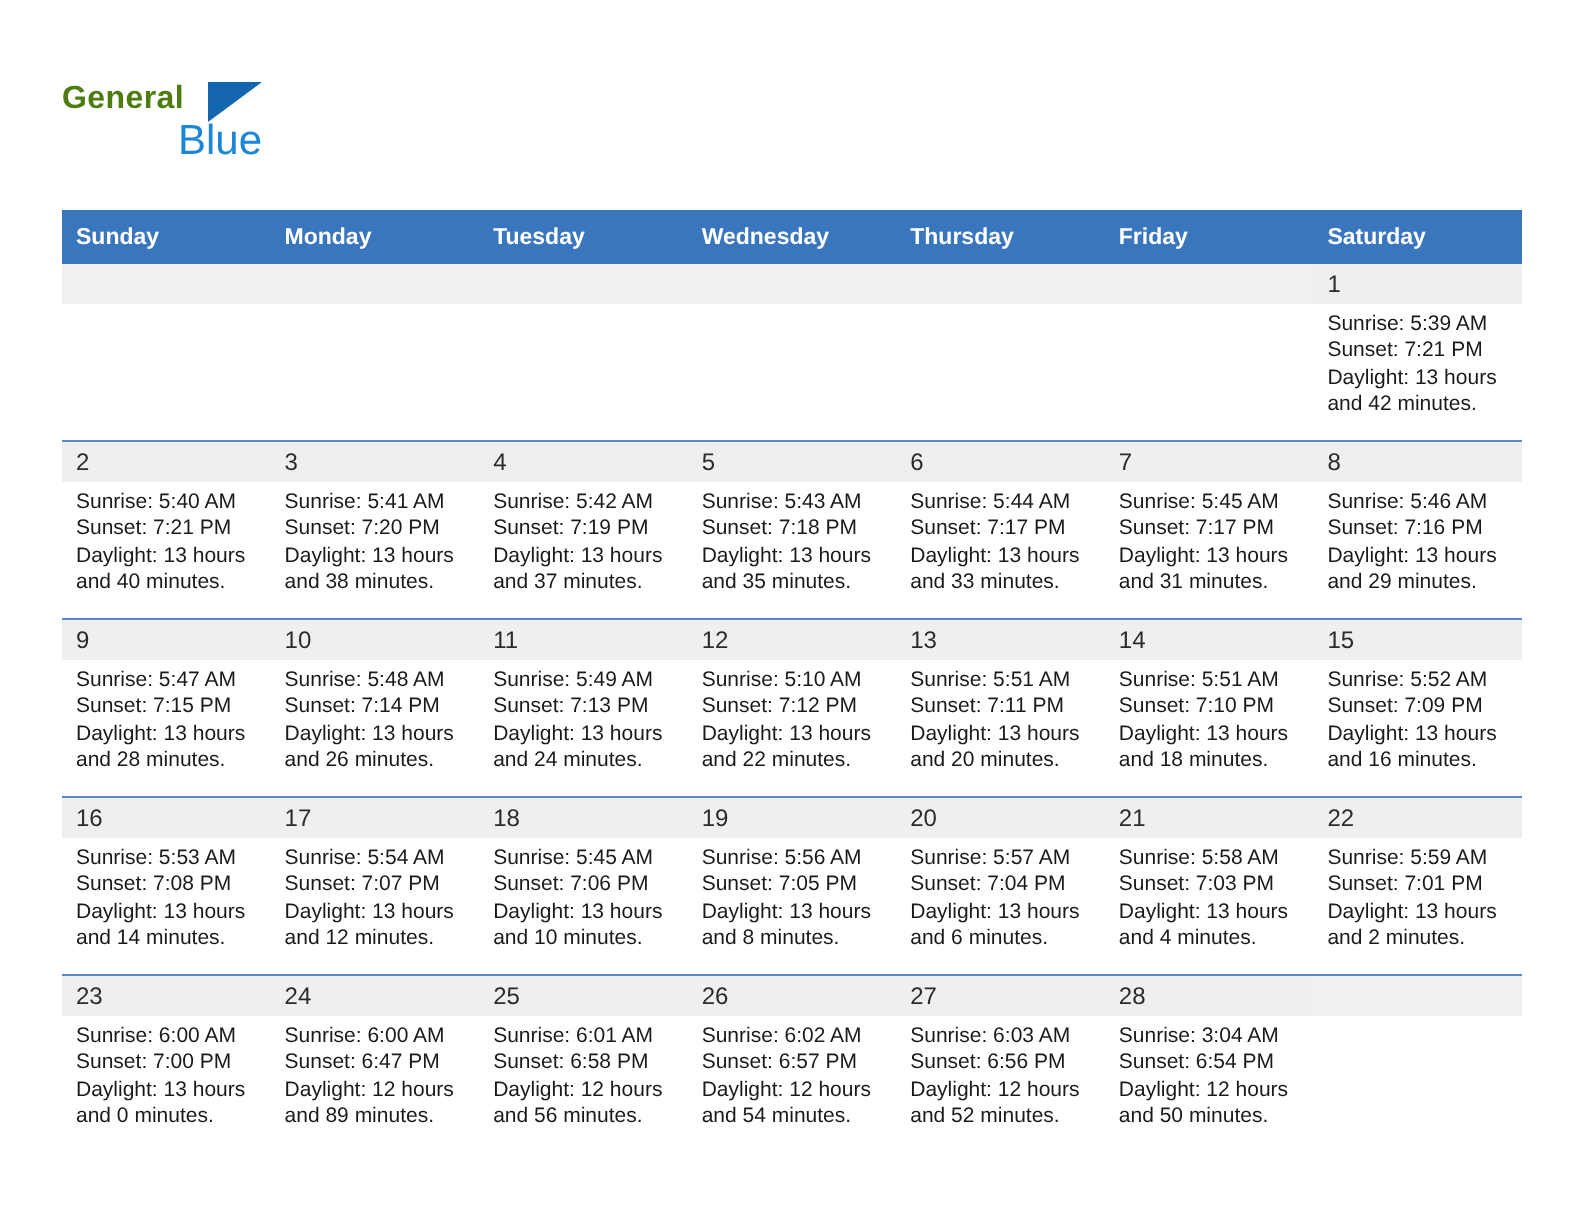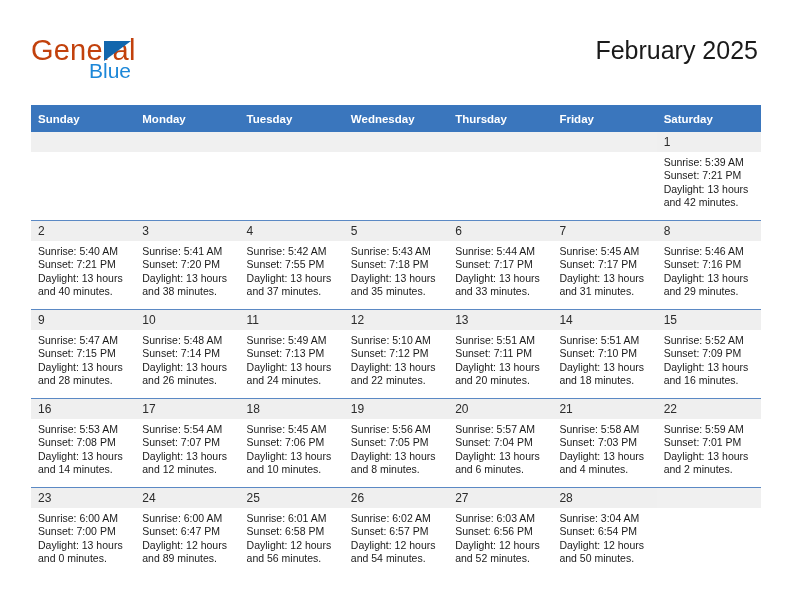--- a/index.html
+++ b/index.html
@@ -33,25 +33,26 @@
     position: absolute;
     left: 31px;
     top: 38px;
     width: 170px;
     height: 48px;
   }
   .logo-general {
     position: absolute;
     left: 0;
     top: 0;
-    font-size: 29px;
+    font-size: 16px;
     letter-spacing: 0.2px;
-    color: #c2410c;
+    color: #4d7c0f;
     font-family: "Liberation Sans", sans-serif;
     line-height: 24px;
+    font-weight: bold;
   }
   .logo-triangle {
     position: absolute;
     left: 73px;
     top: 3px;
     width: 0;
     height: 0;
     border-left: 27px solid #1266ad;
     border-bottom: 20px solid transparent;
   }
@@ -146,21 +147,20 @@
 <div class="page">
 
   <div class="header">
 
     <div class="logo">
       <span class="logo-general">General</span>
       <span class="logo-triangle"></span>
       <span class="logo-blue">Blue</span>
     </div>
 
-    <div class="title">February 2025</div>
   </div>
 
   <div class="calendar">
     <table class="cal">
       <thead>
         <tr>
           <th>Sunday</th>
           <th>Monday</th>
           <th>Tuesday</th>
           <th>Wednesday</th>
@@ -253,21 +253,21 @@
               <div>Sunrise: 5:41 AM</div>
               <div>Sunset: 7:20 PM</div>
               <div>Daylight: 13 hours</div>
               <div>and 38 minutes.</div>
             </div>
           </td>
           <td class="day">
             <div class="datebar">4</div>
             <div class="detail">
               <div>Sunrise: 5:42 AM</div>
-              <div>Sunset: 7:55 PM</div>
+              <div>Sunset: 7:19 PM</div>
               <div>Daylight: 13 hours</div>
               <div>and 37 minutes.</div>
             </div>
           </td>
           <td class="day">
             <div class="datebar">5</div>
             <div class="detail">
               <div>Sunrise: 5:43 AM</div>
               <div>Sunset: 7:18 PM</div>
               <div>Daylight: 13 hours</div>

